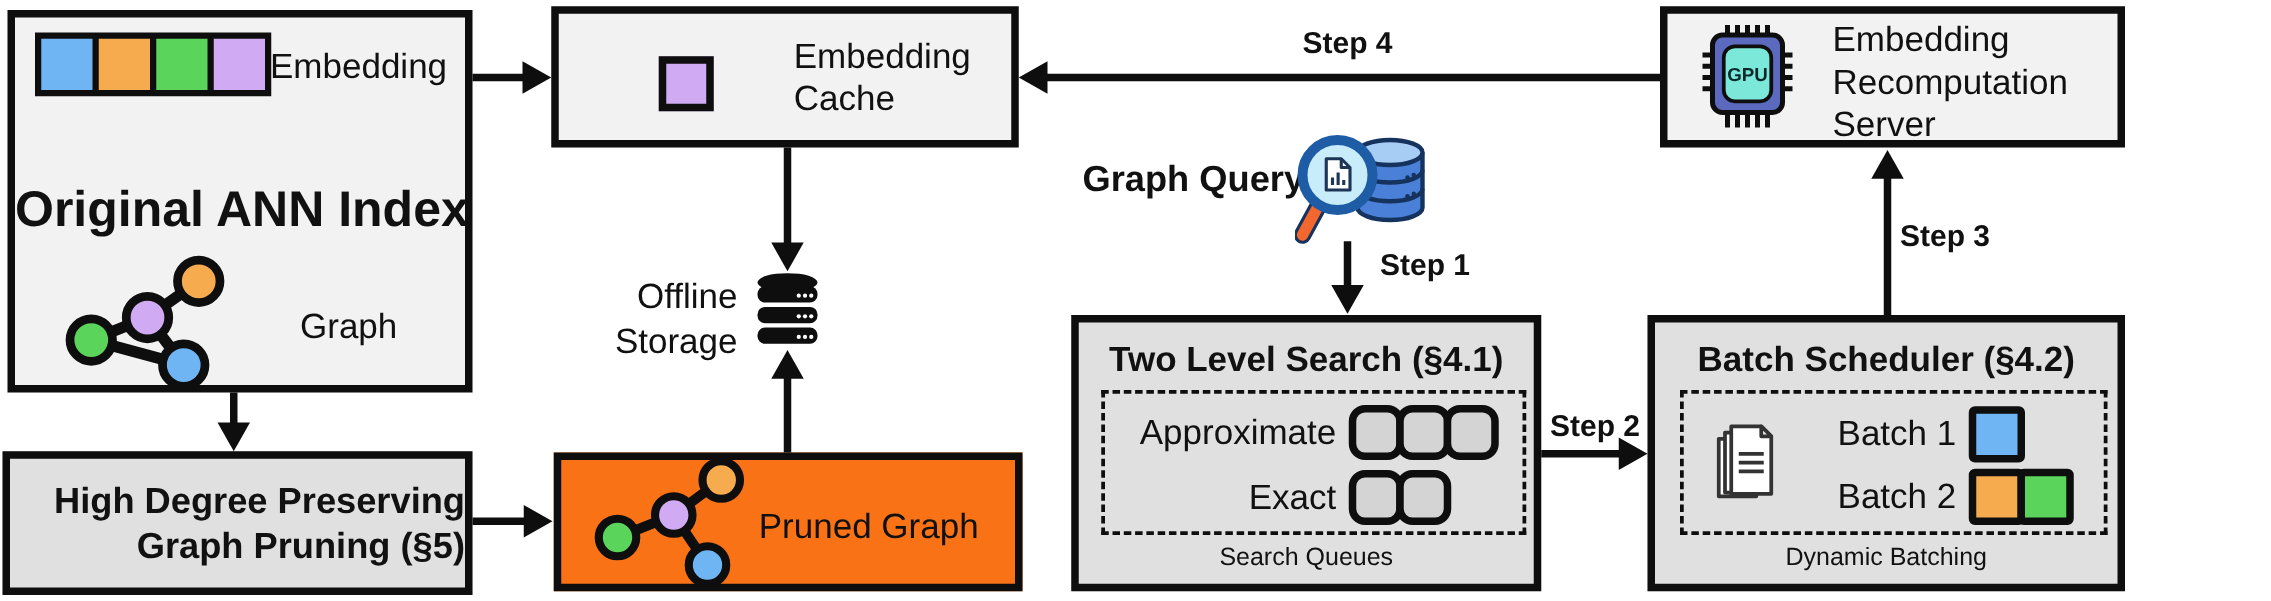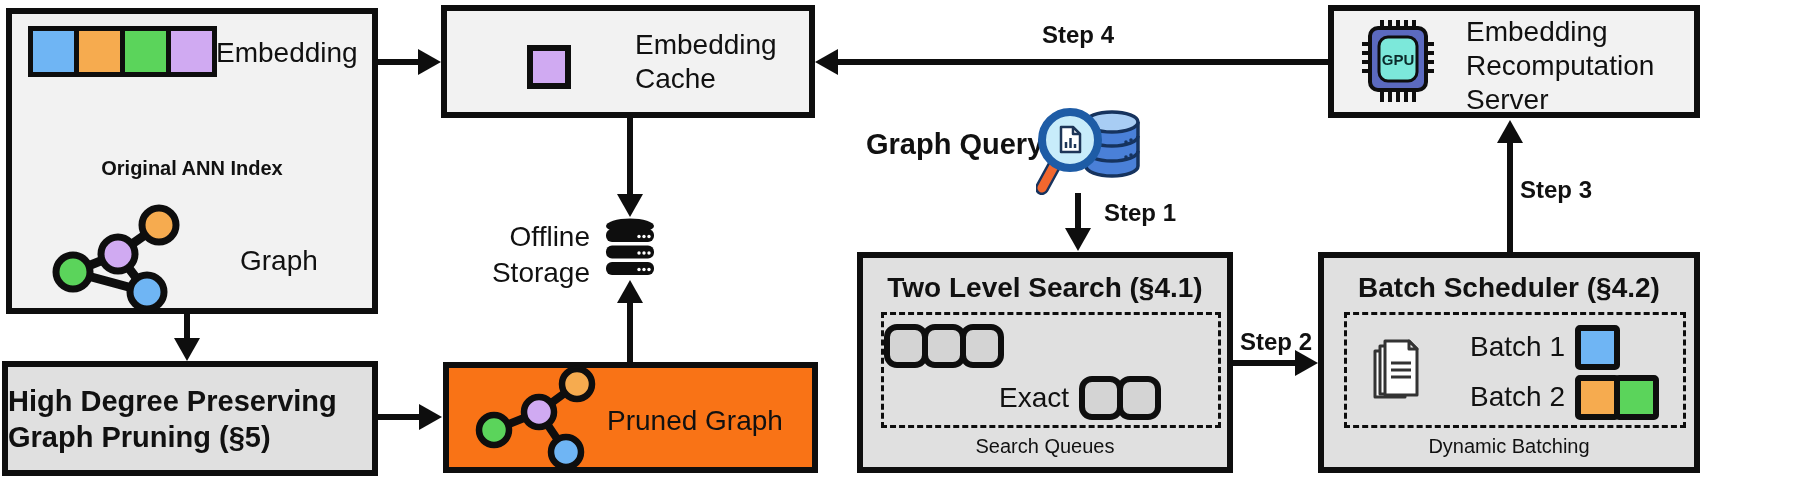--- a/index.html
+++ b/index.html
@@ -6,21 +6,21 @@
   body{font-family:"Liberation Sans","DejaVu Sans",sans-serif;color:#111;}
   #canvas{position:relative;width:1817px;height:481px;background:#ffffff;overflow:hidden;}
 
   .box{position:absolute;border:6px solid #0e0e0e;box-sizing:border-box;}
   .light{background:#f2f2f2;}
   .gray{background:#e0e0e0;}
 
   .lbl{position:absolute;white-space:nowrap;}
   .t28{font-size:28px;line-height:34px;}
   .t29b{font-size:29px;line-height:36px;font-weight:bold;}
-  .t30b{font-size:20px;line-height:36px;font-weight:bold;}
+  .t30b{font-size:40px;line-height:36px;font-weight:bold;}
   .step{position:absolute;font-size:24px;font-weight:bold;white-space:nowrap;}
 
   
   .hline,.vline{position:absolute;background:#0e0e0e;}
   .hline{height:6px;}
   .vline{width:6px;}
   .ah{position:absolute;width:0;height:0;}
   .ah-right{border-top:13px solid transparent;border-bottom:13px solid transparent;border-left:23px solid #0e0e0e;}
   .ah-left{border-top:13px solid transparent;border-bottom:13px solid transparent;border-right:23px solid #0e0e0e;}
   .ah-down{border-left:13px solid transparent;border-right:13px solid transparent;border-top:23px solid #0e0e0e;}
@@ -77,21 +77,21 @@
       <g stroke="#0e0e0e" stroke-width="7">
         <circle cx="117" cy="33" r="17" fill="#F6AB4F"></circle>
         <circle cx="76" cy="62" r="17" fill="#D0AAF2"></circle>
         <circle cx="31" cy="80" r="17" fill="#5BD45B"></circle>
         <circle cx="105" cy="100" r="17" fill="#6FB5F4"></circle>
       </g>
     </svg>
     <div class="lbl t28" style="left:228px;top:230px;">Graph</div>
   </div>
 
-  <div class="box gray" style="left: 2px; top: 361px; width: 376px; height: 115px; display: flex; flex-direction: column; align-items: flex-start; justify-content: center; background-color: rgb(224, 224, 224);">
+  <div class="box gray" style="left: 2px; top: 361px; width: 376px; height: 115px; display: flex; flex-direction: column; align-items: flex-end; justify-content: center; background-color: rgb(224, 224, 224);">
     <div class="t29b">High Degree Preserving</div>
     <div class="t29b">Graph Pruning (§5)</div>
   </div>
 
   <div class="box light" style="left: 441px; top: 5px; width: 374px; height: 113px; background-color: rgb(242, 242, 242);">
     <div class="cache-square" style="left: 80px; top: 34px; background-color: rgb(208, 170, 242);"></div>
     <div class="multiline" style="left:188px;top:17px;">
       <div>Embedding</div>
       <div>Cache</div>
     </div>
@@ -161,20 +161,21 @@
       <line x1="30" y1="52" x2="30" y2="46"></line>
       <line x1="34.5" y1="52" x2="34.5" y2="42"></line>
       <line x1="39" y1="52" x2="39" y2="48"></line>
     </g>
   </svg>
 
   <div class="box gray" style="left: 857px; top: 252px; width: 376px; height: 221px; background-color: rgb(224, 224, 224);">
     <div class="title-lbl">Two Level Search (§4.1)</div>
     <div class="dashed" style="left:18px;top:54px;width:340px;height:116px;">
       <div class="queue-row" style="top:6px;height:50px;">
+        <div class="queue-label">Approximate</div>
         <div class="slots">
           <div class="slot" style="background-color: rgb(212, 212, 212);"></div>
           <div class="slot" style="background-color: rgb(212, 212, 212);"></div>
           <div class="slot" style="background-color: rgb(212, 212, 212);"></div>
         </div>
       </div>
       <div class="queue-row" style="top:58px;height:50px;">
         <div class="queue-label">Exact</div>
         <div class="slots">
           <div class="slot" style="background-color: rgb(212, 212, 212);"></div>

